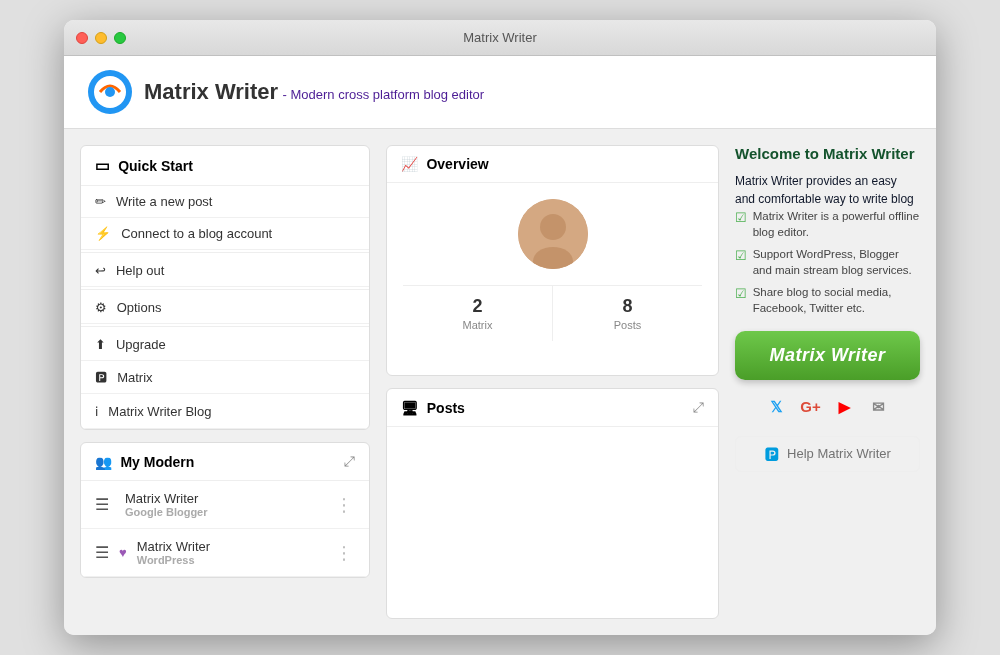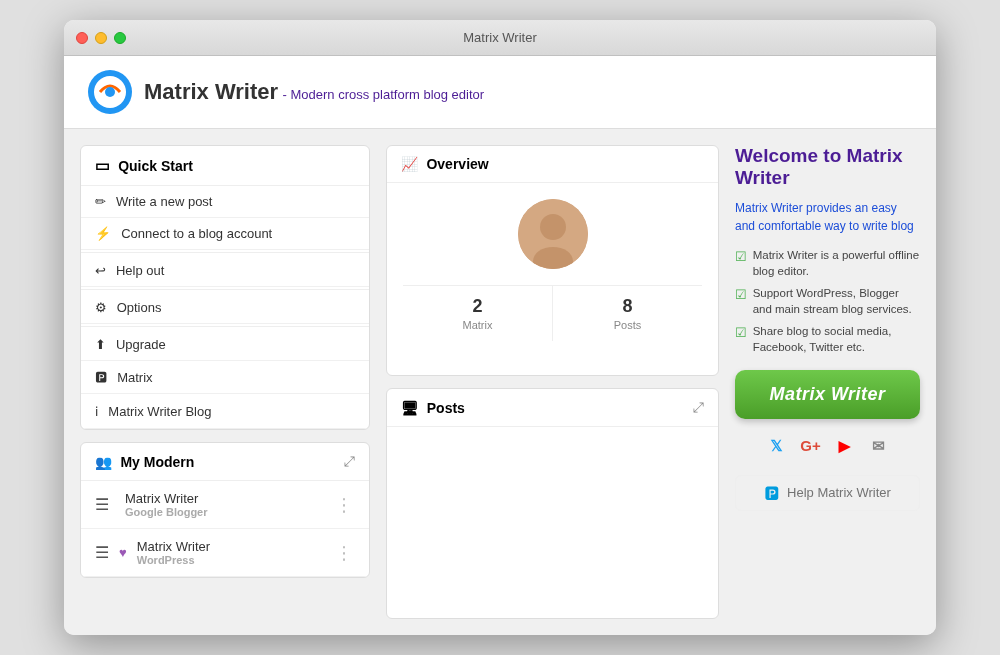--- a/index.html
+++ b/index.html
@@ -227,30 +227,29 @@
       color: #aaa;
       font-weight: bold;
     }
     .blog-more {
       color: #bbb;
       cursor: pointer;
       font-size: 18px;
       letter-spacing: 2px;
     }
     .right-welcome-title {
-      font-size: 19px;
+      font-size: 15px;
       font-weight: 700;
-      color: #4c1d95;
+      color: #14532d;
       margin-bottom: 10px;
     }
     .right-desc {
       font-size: 12px;
-      color: #1d4ed8;
+      color: #0f172a;
       line-height: 1.5;
-      margin-bottom: 12px;
     }
     .feature-list {
       list-style: none;
       margin-bottom: 14px;
     }
     .feature-list li {
       font-size: 11.5px;
       color: #444;
       line-height: 1.4;
       margin-bottom: 6px;

